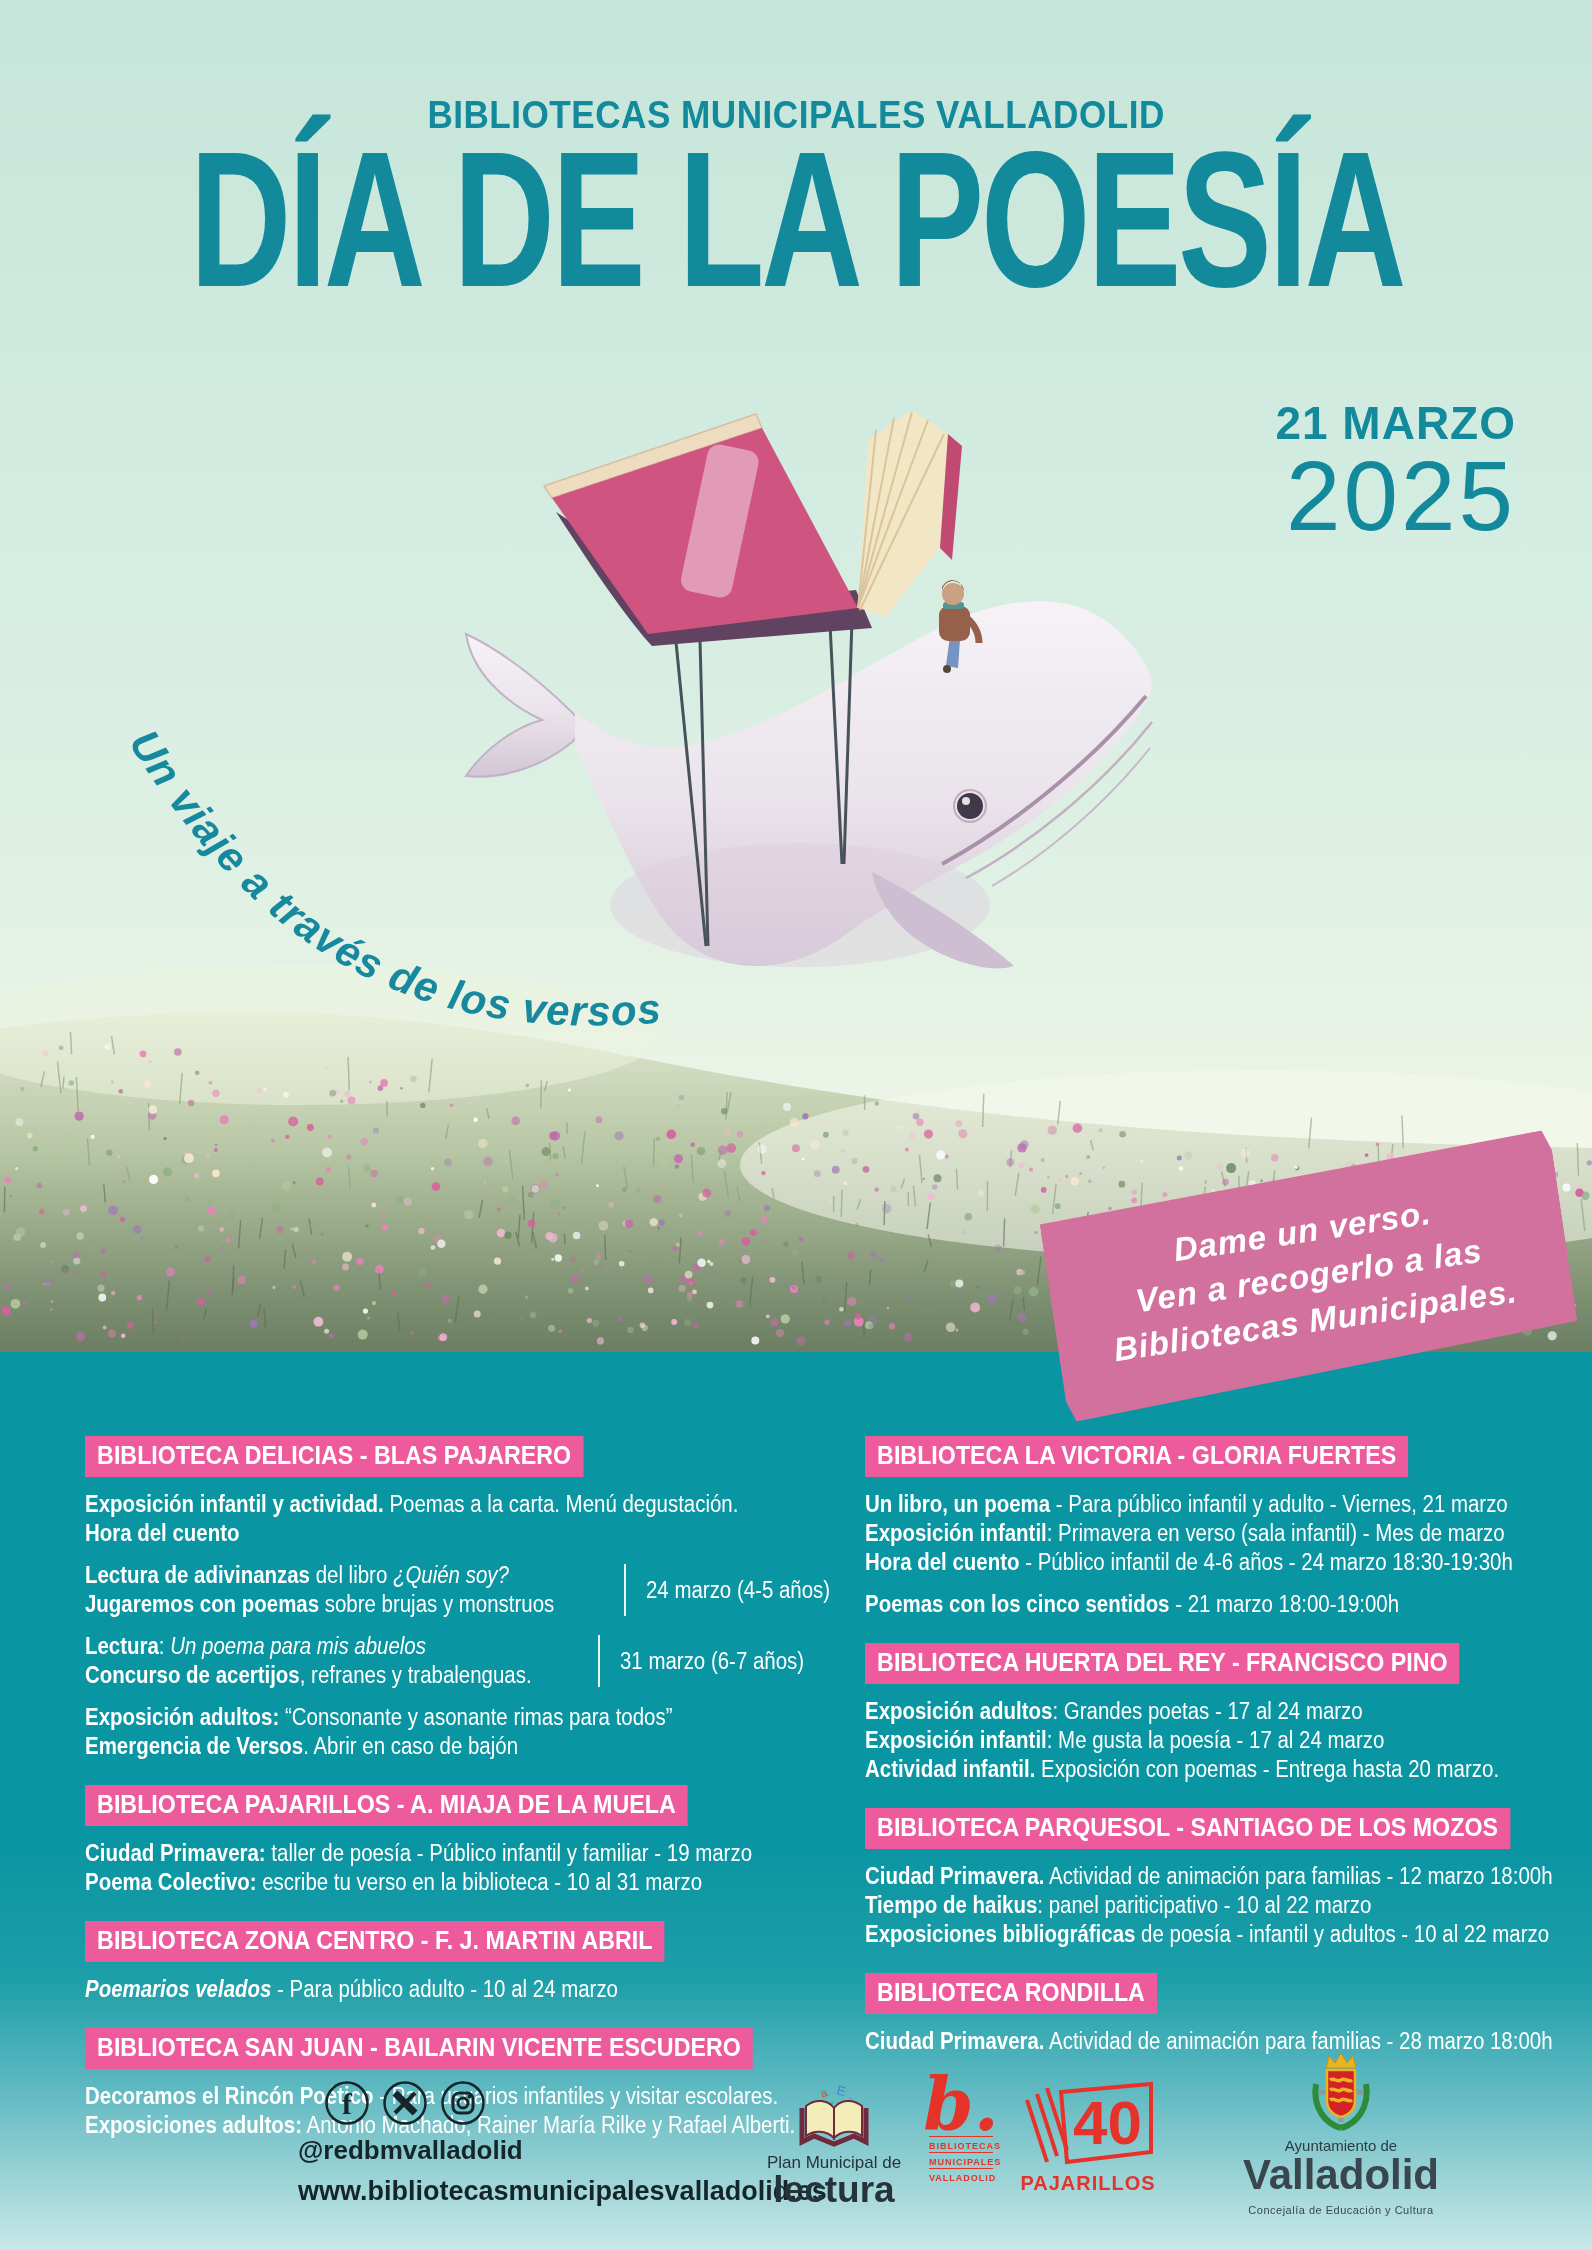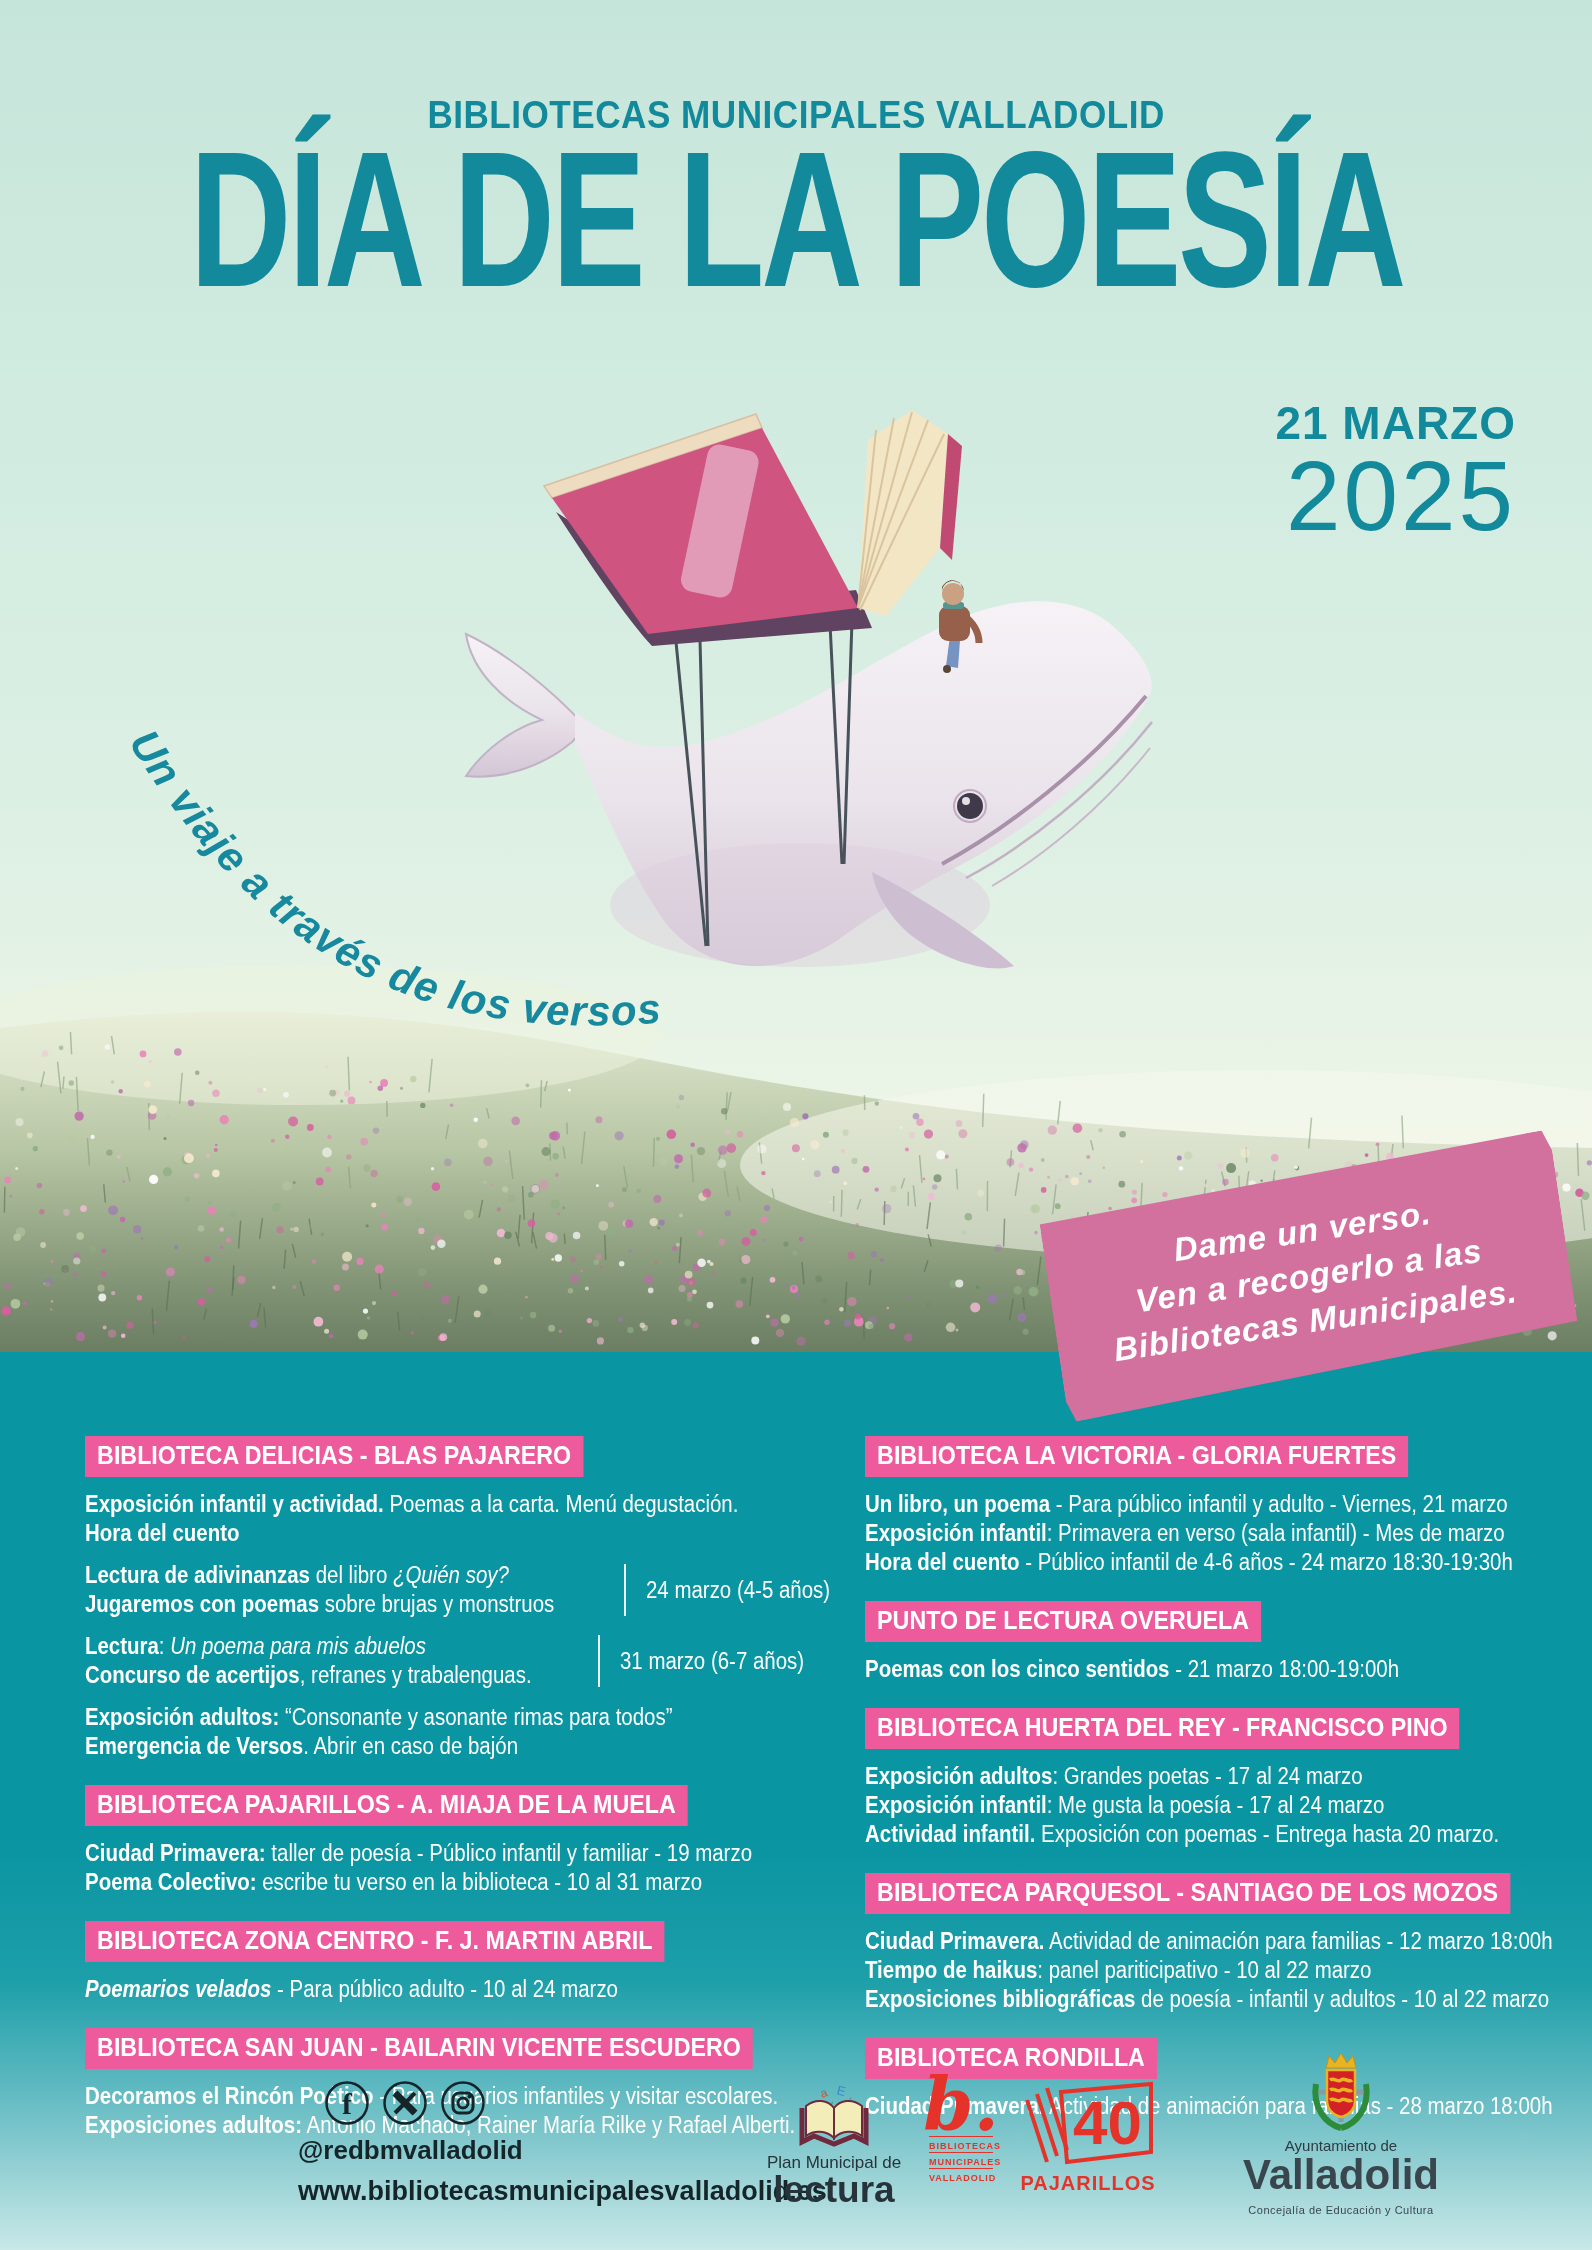--- a/index.html
+++ b/index.html
@@ -980,21 +980,20 @@
             <div class="ev-line"><span class="sg b">Exposiciones adultos:</span><span class="sg n"> Antonio Machado, Rainer María Rilke y Rafael Alberti.</span></div>
           </div>
         </div>
       <div class="col" id="col-right">
           <div class="badge-row first"><div class="badge">BIBLIOTECA LA VICTORIA - GLORIA FUERTES</div></div>
           <div class="ev-item">
             <div class="ev-line"><span class="sg b">Un libro, un poema</span><span class="sg n"> - Para público infantil y adulto - Viernes, 21 marzo</span></div>
             <div class="ev-line"><span class="sg b">Exposición infantil</span><span class="sg n">: Primavera en verso (sala infantil) - Mes de marzo</span></div>
             <div class="ev-line"><span class="sg b">Hora del cuento</span><span class="sg n"> - Público infantil de 4-6 años - 24 marzo 18:30-19:30h</span></div>
           </div>
-          <div class="badge-row"><div class="badge">PUNTO DE LECTURA OVERUELA</div></div>
           <div class="ev-item">
             <div class="ev-line"><span class="sg b">Poemas con los cinco sentidos</span><span class="sg n"> - 21 marzo 18:00-19:00h</span></div>
           </div>
           <div class="badge-row"><div class="badge">BIBLIOTECA HUERTA DEL REY - FRANCISCO PINO</div></div>
           <div class="ev-item">
             <div class="ev-line"><span class="sg b">Exposición adultos</span><span class="sg n">: Grandes poetas - 17 al 24 marzo</span></div>
             <div class="ev-line"><span class="sg b">Exposición infantil</span><span class="sg n">: Me gusta la poesía - 17 al 24 marzo</span></div>
             <div class="ev-line"><span class="sg b">Actividad infantil.</span><span class="sg n"> Exposición con poemas - Entrega hasta 20 marzo.</span></div>
           </div>
           <div class="badge-row"><div class="badge">BIBLIOTECA PARQUESOL - SANTIAGO DE LOS MOZOS</div></div>

